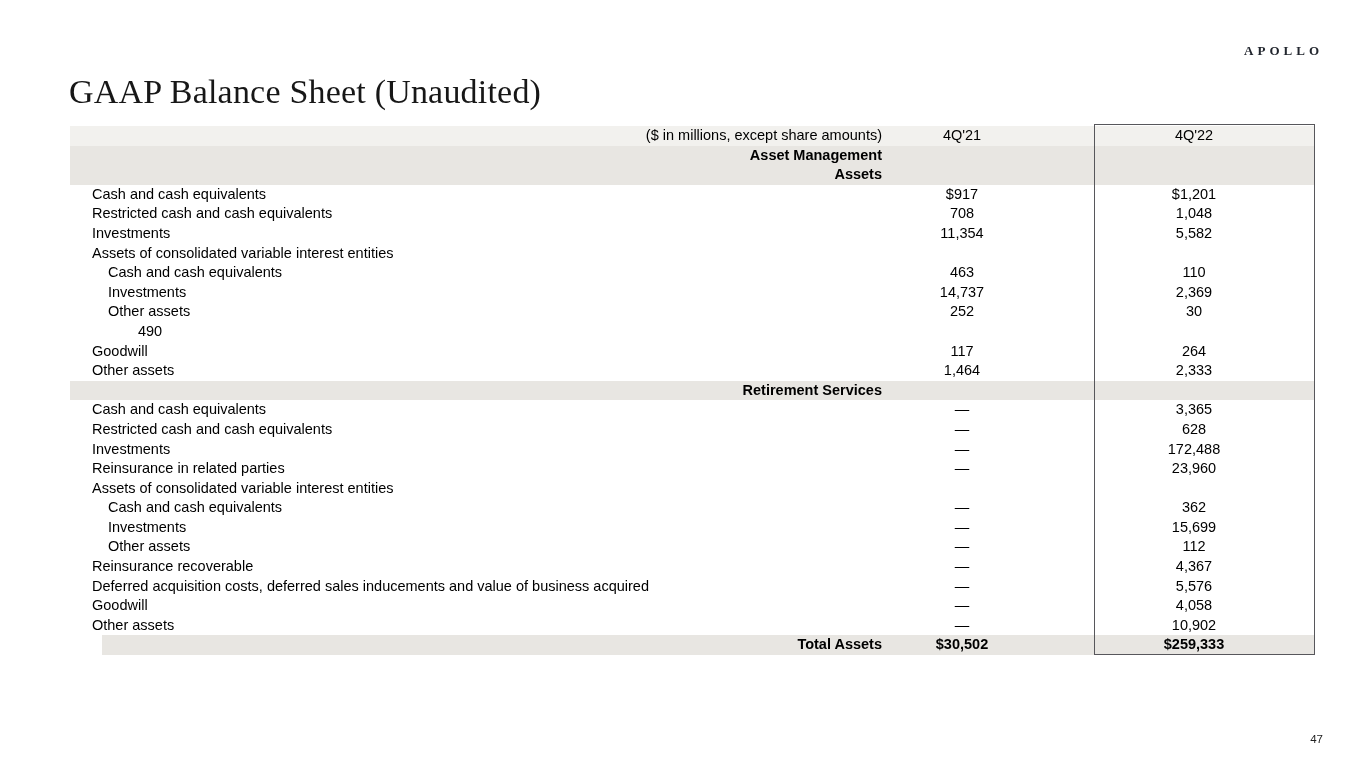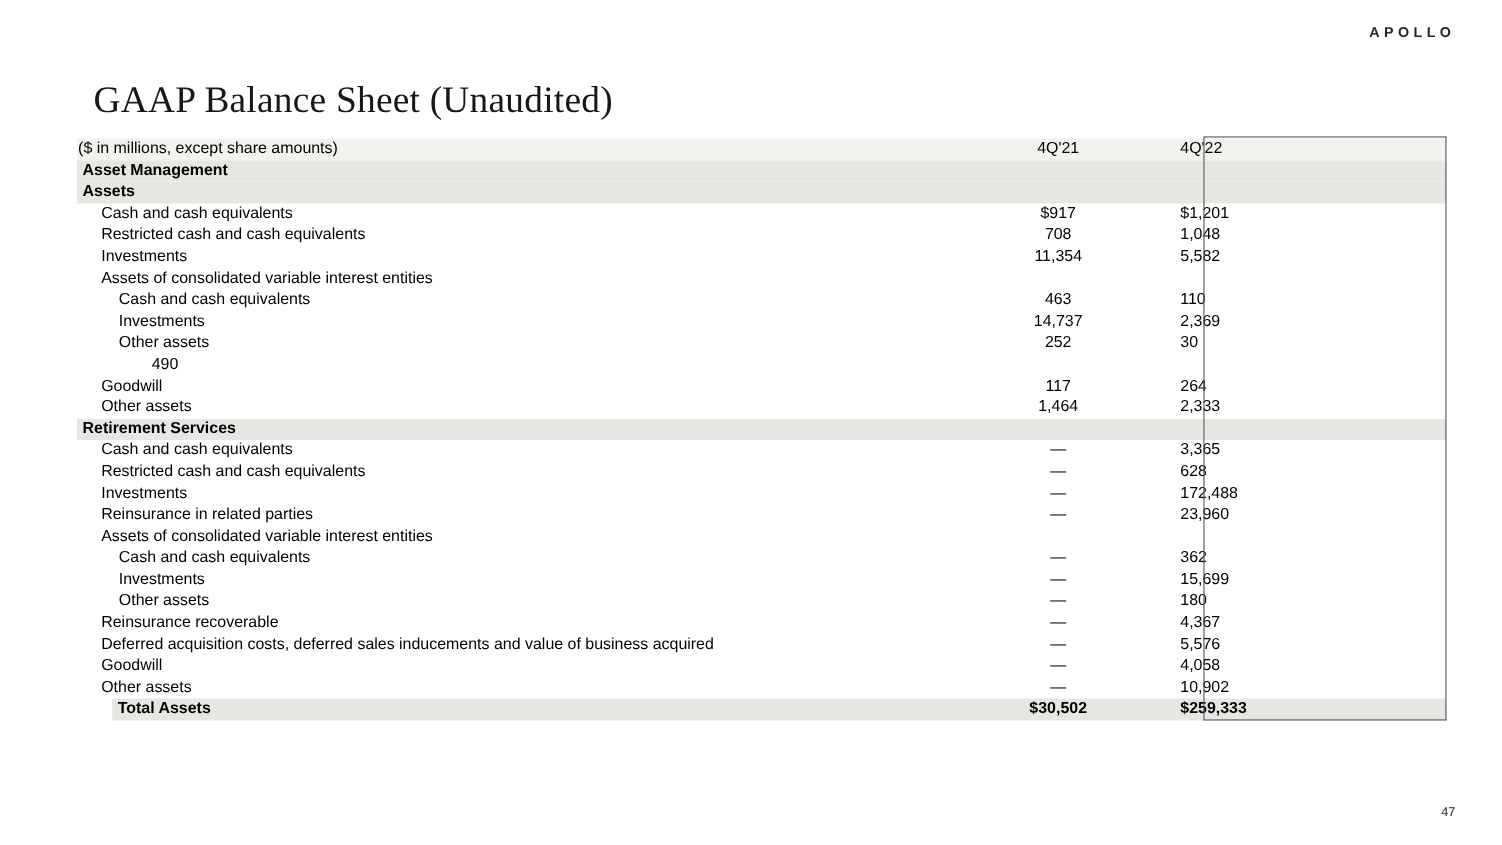--- a/index.html
+++ b/index.html
@@ -3,49 +3,49 @@
 <meta charset="utf-8">
 <style>
   html,body{margin:0;padding:0;}
   body{
     width:1365px;height:768px;position:relative;overflow:hidden;
     background:#ffffff;
     font-family:"Liberation Sans",sans-serif;
     color:#000;
   }
   .slide-title{
-    position:absolute;left:85px;top:50px;
+    position:absolute;left:69px;top:50px;
     font-family:"Liberation Serif","DejaVu Serif",serif;
     font-weight:400;font-size:34px;letter-spacing:.2px;color:#171717;
   }
   .logo{
-    position:absolute;right:42px;top:22px;
-    font-family:Liberation Sans, sans-serif;
+    position:absolute;right:42px;top:43px;
+    font-family:Liberation Serif, serif;
     font-weight:700;font-size:13px;letter-spacing:4px;
     color:var(--logo-color,#22262e);
   }
   .page-number{
     position:absolute;right:42px;bottom:23px;
     font-size:11.5px;color:#222;
   }
   .bs-table{
     position:absolute;left:70px;top:126px;width:1245px;
   }
   .t-row{
     display:flex;align-items:center;height:19.6px;
     font-size:14.5px;line-height:19.6px;white-space:nowrap;
   }
   .t-row .c-label{flex:1;overflow:hidden;}
   .t-row .c-v1{width:160px;text-align:center;}
   .t-row .c-gap{width:31px;}
-  .t-row .c-v2{width:242px;text-align:left;}
+  .t-row .c-v2{width:242px;text-align:center;}
   .row-colheader{background:var(--band-light,#f2f1ee);}
   .row-section{background:var(--band-dark,#e8e6e2);font-weight:700;}
   .row-total{background:var(--band-dark,#e8e6e2);font-weight:700;margin-left:32px;}
-  .ind-0{padding-left:5px;}
+  .ind-0{padding-left:5px;text-align:right;}
   .ind-1{padding-left:22px;}
   .ind-2{padding-left:38px;}
   .row-colheader .c-label{padding-left:1px;}
   .col-highlight-box{
     position:absolute;pointer-events:none;box-sizing:border-box;
     left:1024px;top:-2px;width:221px;height:531px;
     border:1px solid var(--highlight-border,#55555a);
   }
 </style>
 </head>
@@ -178,21 +178,21 @@
     <div class="t-row row-item">
       <div class="c-label ind-2">Investments</div>
       <div class="c-v1">—</div>
       <div class="c-gap"></div>
       <div class="c-v2">15,699</div>
     </div>
     <div class="t-row row-item">
       <div class="c-label ind-2">Other assets</div>
       <div class="c-v1">—</div>
       <div class="c-gap"></div>
-      <div class="c-v2">180</div>
+      <div class="c-v2">112</div>
     </div>
     <div class="t-row row-item">
       <div class="c-label ind-1">Reinsurance recoverable</div>
       <div class="c-v1">—</div>
       <div class="c-gap"></div>
       <div class="c-v2">4,367</div>
     </div>
     <div class="t-row row-item">
       <div class="c-label ind-1">Deferred acquisition costs, deferred sales inducements and value of business acquired</div>
       <div class="c-v1">—</div>

